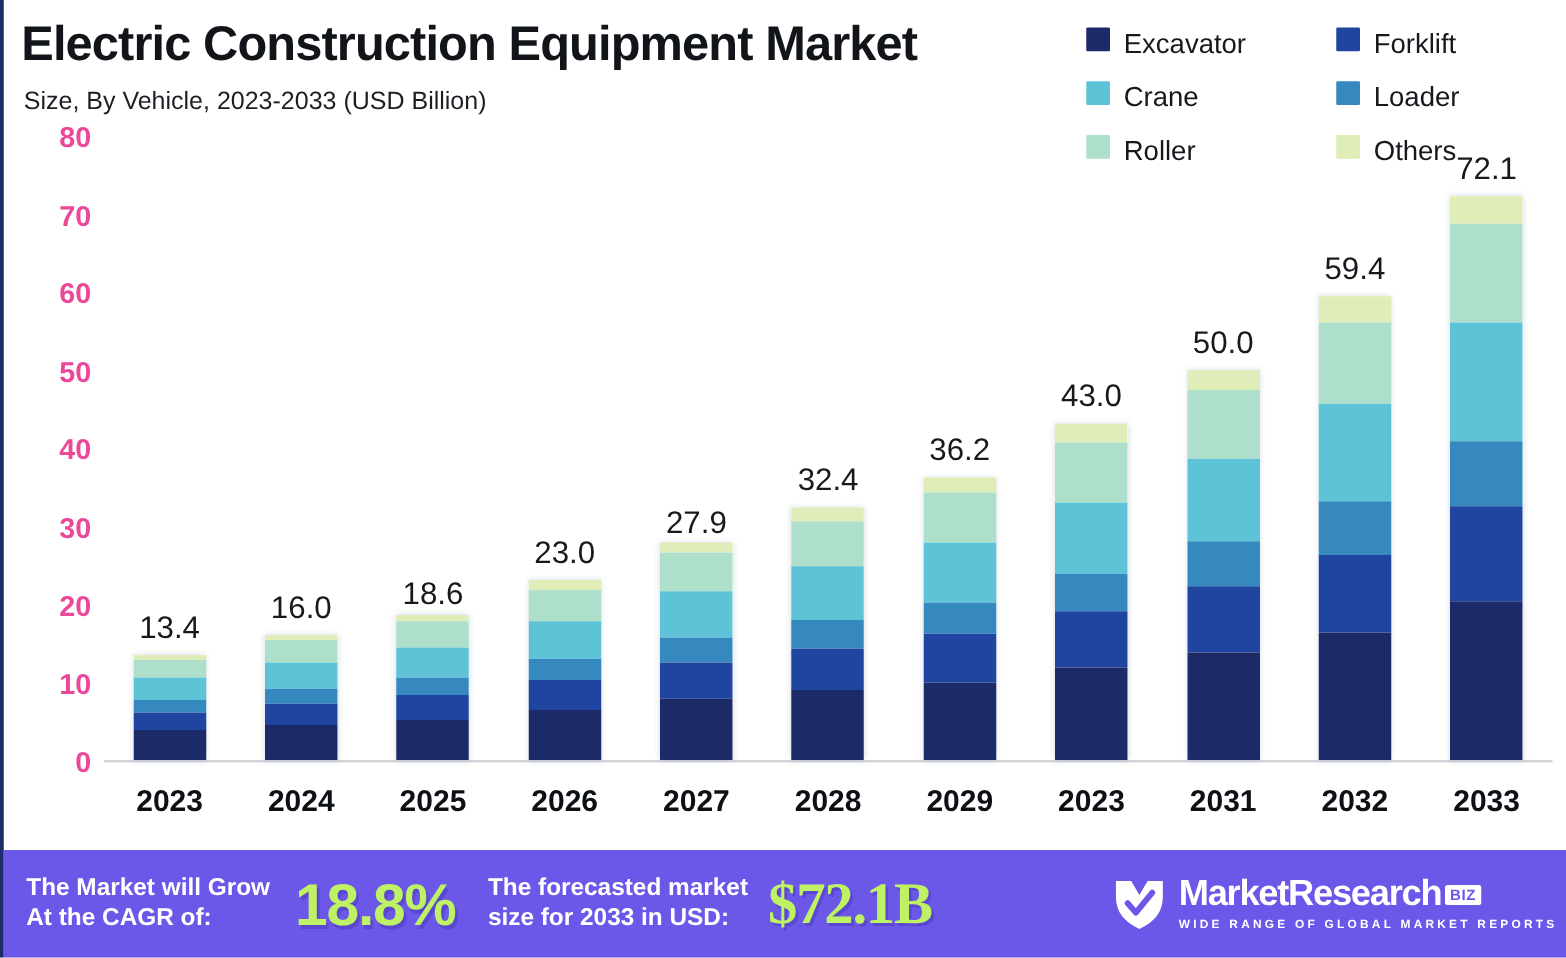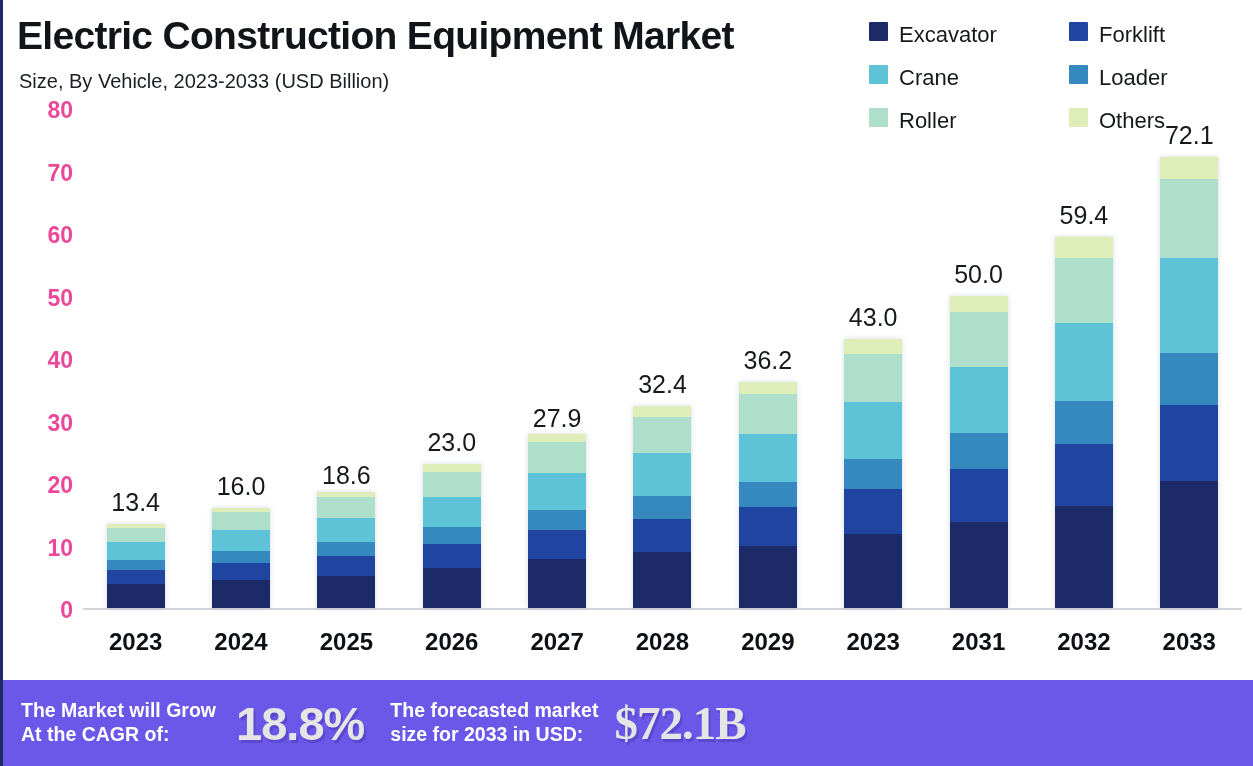--- a/index.html
+++ b/index.html
@@ -88,21 +88,21 @@
     background:#6B57E8;
     display:flex; align-items:center;
     box-sizing:border-box;
     padding:0 10px 0 18px;
   }
   .f-text {
     color:#ffffff; font-weight:bold; font-size:19.5px; line-height:1.22;
     white-space:nowrap;
   }
   .f-big {
-    color:#e5e5e5; font-weight:bold; font-size:47px; line-height:1;
+    color:#bef264; font-weight:bold; font-size:47px; line-height:1;
     letter-spacing:-1px; white-space:nowrap;
     text-shadow:2px 3px 0 rgba(60,40,160,0.35);
   }
   #cagr-label { margin-right:20px; }
   #cagr-value { margin-right:26px; }
   #fore-label { margin-right:16px; }
   #fore-value { margin-right:18px;font-family:Liberation Serif, serif; }
 
   #logo { display:flex; align-items:center; gap:9px; margin-left:auto; }
   #logo-mark { width:45px; height:45px; flex:0 0 45px; }
@@ -317,15 +317,30 @@
       <span>The Market will Grow</span><br>
       <span>At the CAGR of:</span>
     </div>
     <div class="f-big" id="cagr-value">18.8%</div>
     <div class="f-text" id="fore-label">
       <span>The forecasted market</span><br>
       <span>size for 2033 in USD:</span>
     </div>
     <div class="f-big" id="fore-value">$72.1B</div>
 
+    <div id="logo">
+      <span id="logo-mark">
+        <svg viewBox="0 0 48 48" width="45" height="45" aria-hidden="true">
+          <path d="M4 4 L17 4 L24 16 L31 4 L44 4 L44 18 Q44 36 24 45 Q4 36 4 18 Z" fill="#ffffff"></path>
+          <path d="M14 23 L21 31 L35 14" fill="none" stroke="#6B57E8" stroke-width="5" stroke-linecap="round" stroke-linejoin="round"></path>
+        </svg>
+      </span>
+      <span id="logo-text">
+        <span id="logo-top">
+          <span id="logo-name">MarketResearch</span>
+          <span id="logo-biz">BIZ</span>
+        </span>
+        <span id="logo-tag">WIDE RANGE OF GLOBAL MARKET REPORTS</span>
+      </span>
+    </div>
   </div>
 
 </div>
 
 </body></html>

